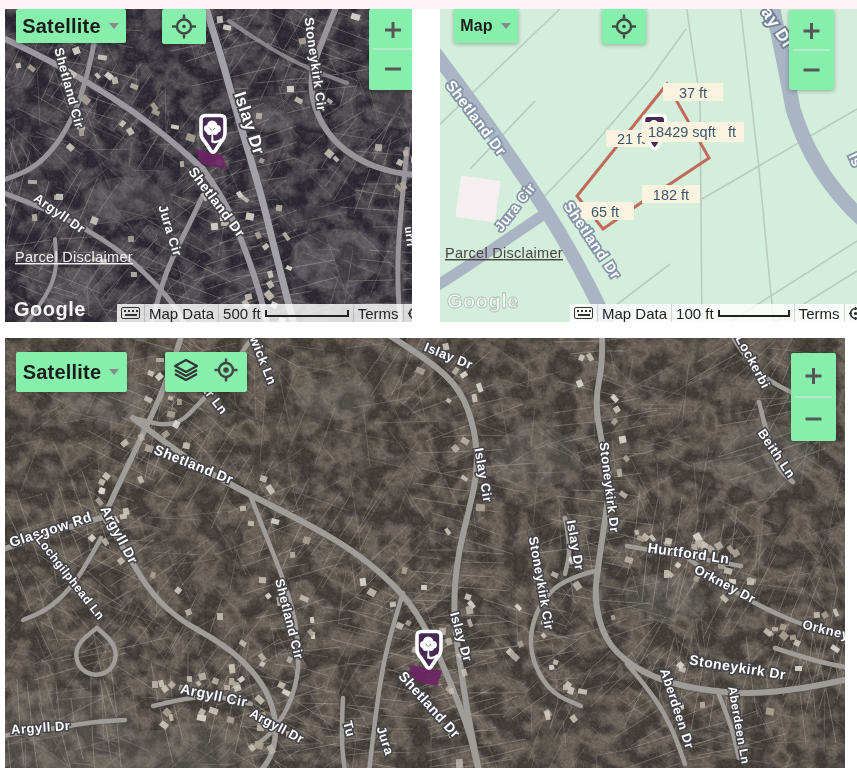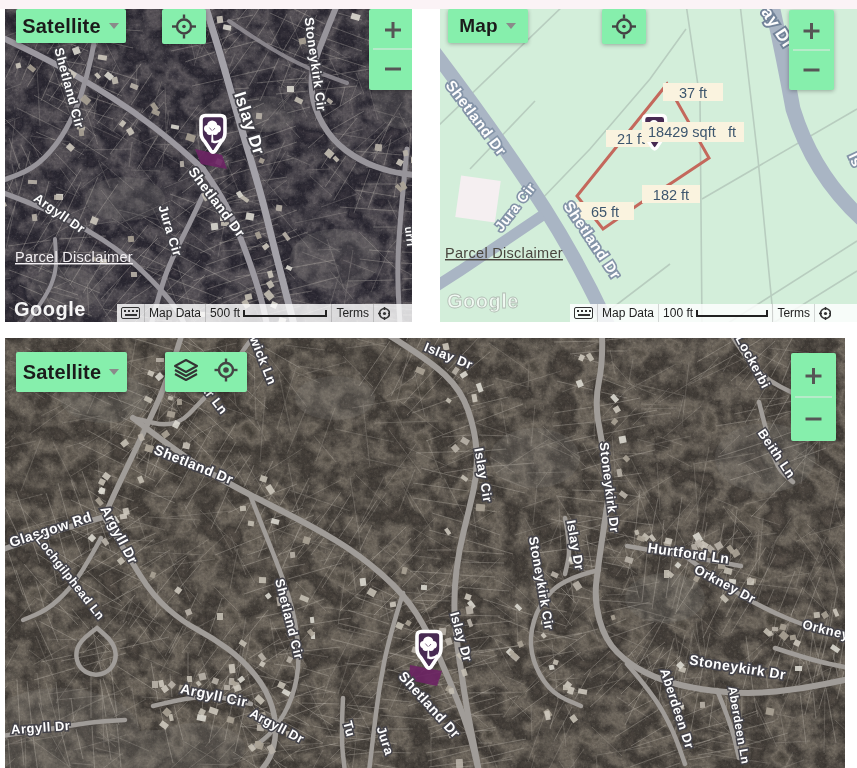--- a/index.html
+++ b/index.html
@@ -1,17 +1,17 @@
 <!DOCTYPE html>
 <html><head><meta charset="utf-8"><style>
 html,body{margin:0;padding:0;width:857px;height:768px;background:#ffffff;overflow:hidden;font-family:"Liberation Sans",sans-serif;}
 .panel{position:absolute;overflow:hidden;}
 .btn{position:absolute;background:#86efac;border-radius:2px;box-shadow:0 1px 4px rgba(0,0,0,0.3);display:flex;align-items:center;justify-content:center;}
 .mapctl{color:#1b1b1b;font-weight:bold;letter-spacing:0.2px;}
-.attr{position:absolute;display:flex;align-items:center;background:rgba(255,255,255,0.82);font-size:12px;color:#222;white-space:nowrap;}
+.attr{position:absolute;display:flex;align-items:center;background:rgba(255,255,255,0.82);font-size:15px;color:#222;white-space:nowrap;}
 .attr .sec{display:flex;align-items:center;height:100%;padding:0 4px;border-left:1px solid rgba(0,0,0,0.15);white-space:nowrap;}
 </style></head><body>
 
 <div style="position:absolute;left:0;top:0;width:857px;height:768px;background:#fff"></div>
 
 <div style="position:absolute;left:0;top:0;width:857px;height:9px;background:#fbf3f6"></div>
 
 <div class="panel" style="left:5px;top:9px;width:407px;height:313px;background:#3a3840">
     <svg width="407" height="313" viewBox="0 0 407 313" xmlns="http://www.w3.org/2000/svg" style="position:absolute;left:0;top:0">
       <defs>
@@ -711,21 +711,21 @@
       <g>
         <text x="32" y="112" transform="rotate(53 32 112)" font-size="15" font-weight="bold" fill="#fefefe" stroke="#8494a8" stroke-width="3.4" letter-spacing="0.5" paint-order="stroke" text-anchor="middle" font-family="Liberation Sans, sans-serif">Shetland Dr</text>
         <text x="148" y="234" transform="rotate(56 148 234)" font-size="15" font-weight="bold" fill="#fefefe" stroke="#8494a8" stroke-width="3.4" letter-spacing="0.5" paint-order="stroke" text-anchor="middle" font-family="Liberation Sans, sans-serif">Shetland Dr</text>
         <text x="79" y="201" transform="rotate(-52 79 201)" font-size="14" font-weight="bold" fill="#fefefe" stroke="#8494a8" stroke-width="3.2" letter-spacing="0.5" paint-order="stroke" text-anchor="middle" font-family="Liberation Sans, sans-serif">Jura Cir</text>
         <text x="333" y="22" transform="rotate(57 333 22)" font-size="17" font-weight="bold" fill="#fefefe" stroke="#73849a" stroke-width="3.8" letter-spacing="0.5" paint-order="stroke" text-anchor="middle" font-family="Liberation Sans, sans-serif">ay Dr</text>
         <text x="411" y="153" transform="rotate(65 411 153)" font-size="15" font-weight="bold" fill="#fefefe" stroke="#8494a8" stroke-width="3.4" letter-spacing="0.5" paint-order="stroke" text-anchor="middle" font-family="Liberation Sans, sans-serif">Is</text>
       </g>
       <text x="5" y="249" font-size="14.5" fill="#4a463f" text-decoration="underline" font-family="Liberation Sans, sans-serif" letter-spacing="0.3">Parcel Disclaimer</text>
       <text x="7" y="299" font-size="20" font-weight="bold" fill="#ffffff" fill-opacity="0.65" stroke="#a6afa8" stroke-opacity="0.8" stroke-width="0.8" font-family="Liberation Sans, sans-serif" letter-spacing="0.5">Google</text>
     </svg>
-<div class="btn mapctl" style="left:8px;top:0px;width:80px;height:34px;font-size:19px">
+<div class="btn mapctl" style="left:14px;top:0px;width:64px;height:34px;font-size:16px">
 <span>Map</span>
       <svg width="12" height="8" style="margin-left:7px">
         <polygon points="1,1 11,1 6,7" fill="#8a8a8a"></polygon>
       </svg>
     </div>
 <div class="btn" style="left:162px;top:0px;width:44px;height:35px">
 <svg width="44" height="35" xmlns="http://www.w3.org/2000/svg">
 <circle cx="22.0" cy="17.5" r="7" fill="none" stroke="#444" stroke-width="2.4"></circle>
 <circle cx="22.0" cy="17.5" r="1.8" fill="#444"></circle>
 <line x1="22.0" y1="5.5" x2="22.0" y2="9.5" stroke="#444" stroke-width="2.4"></line>

